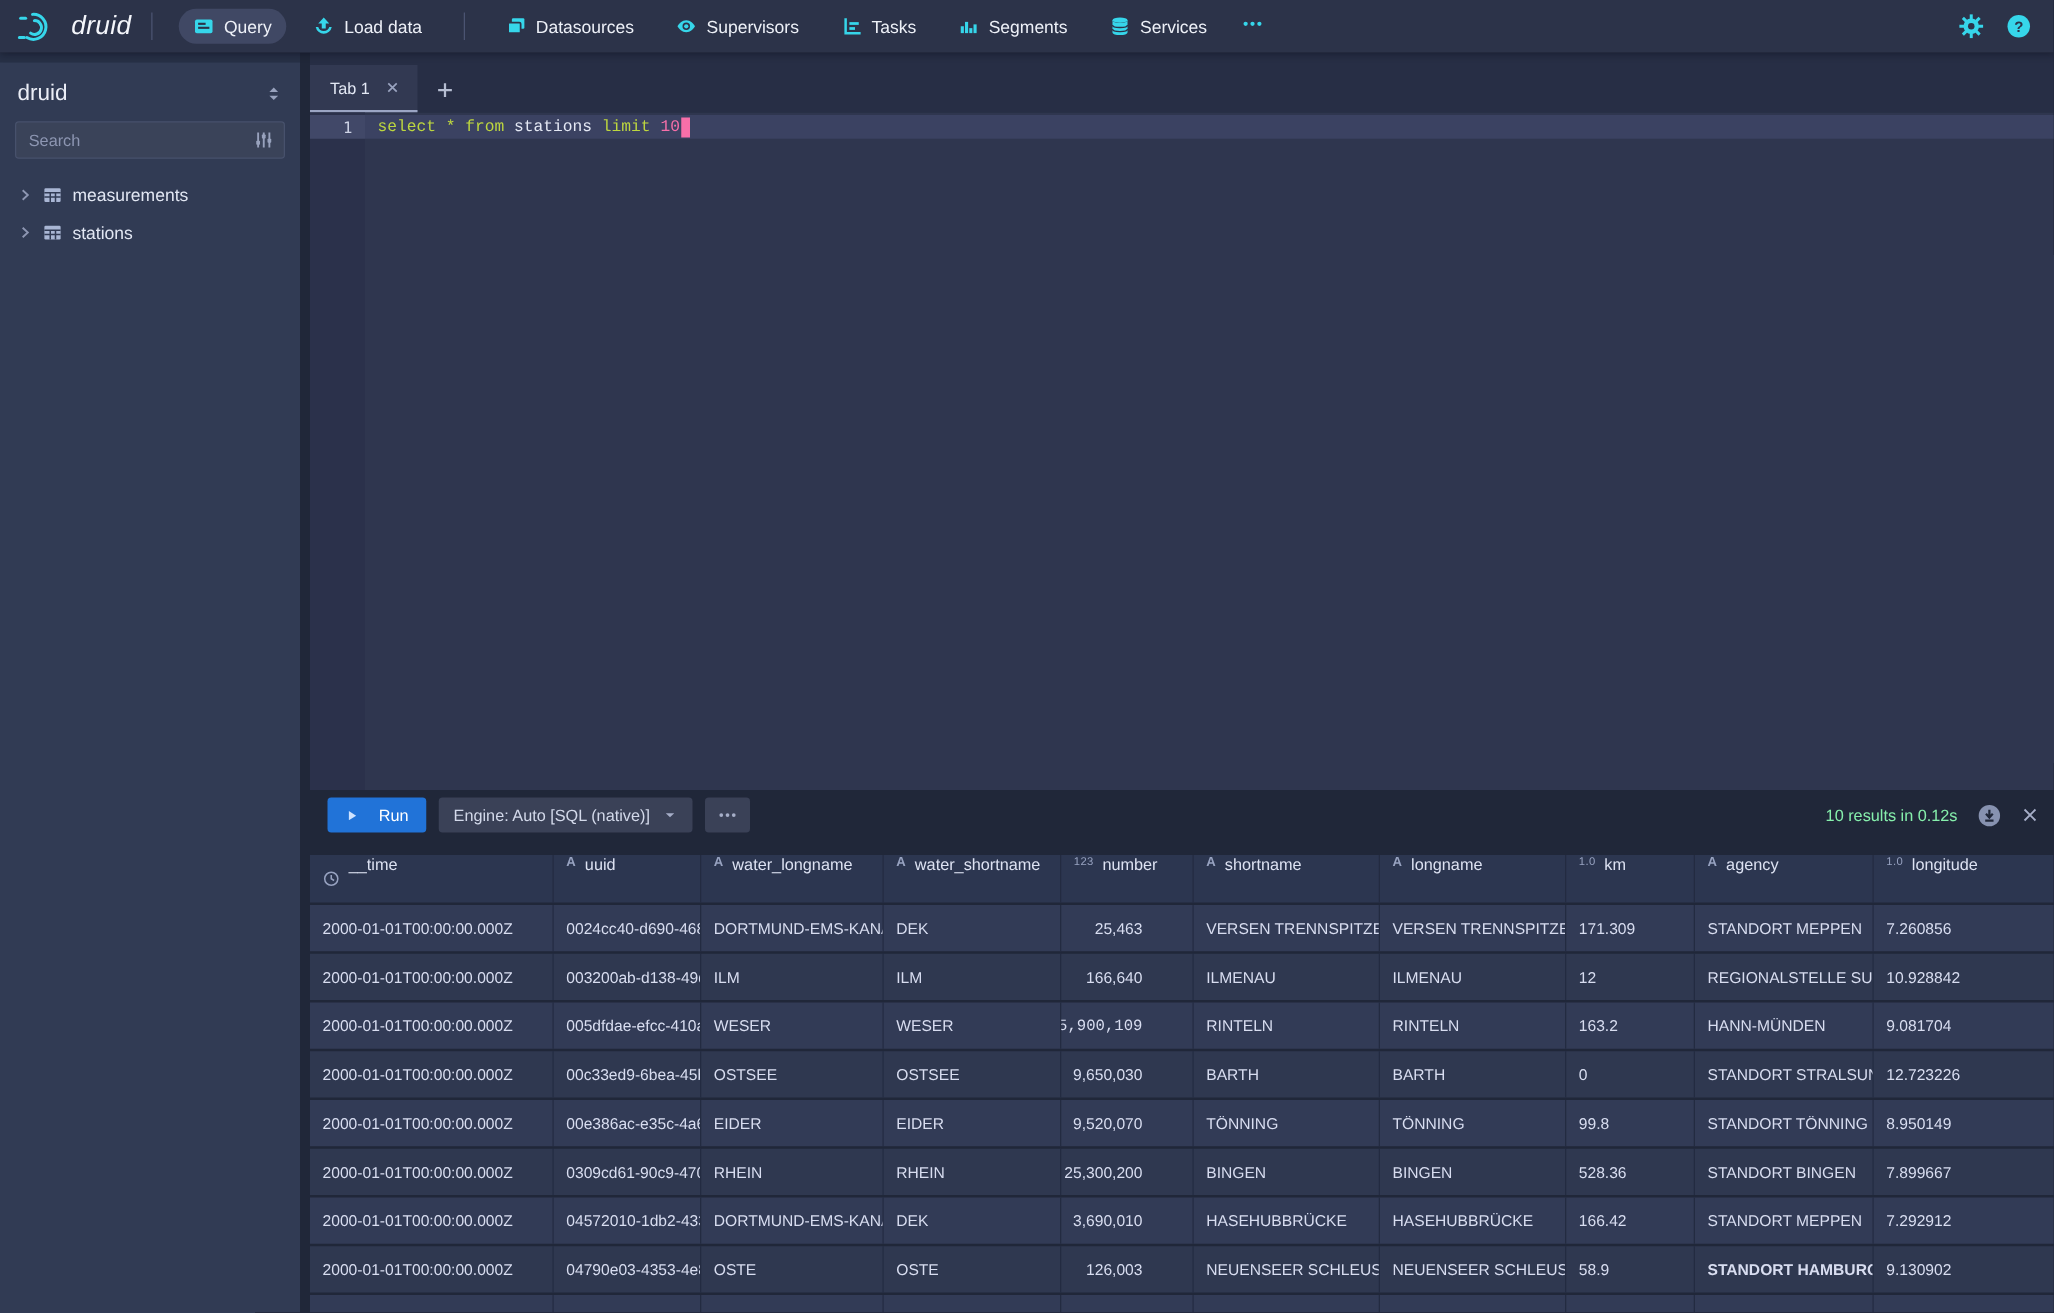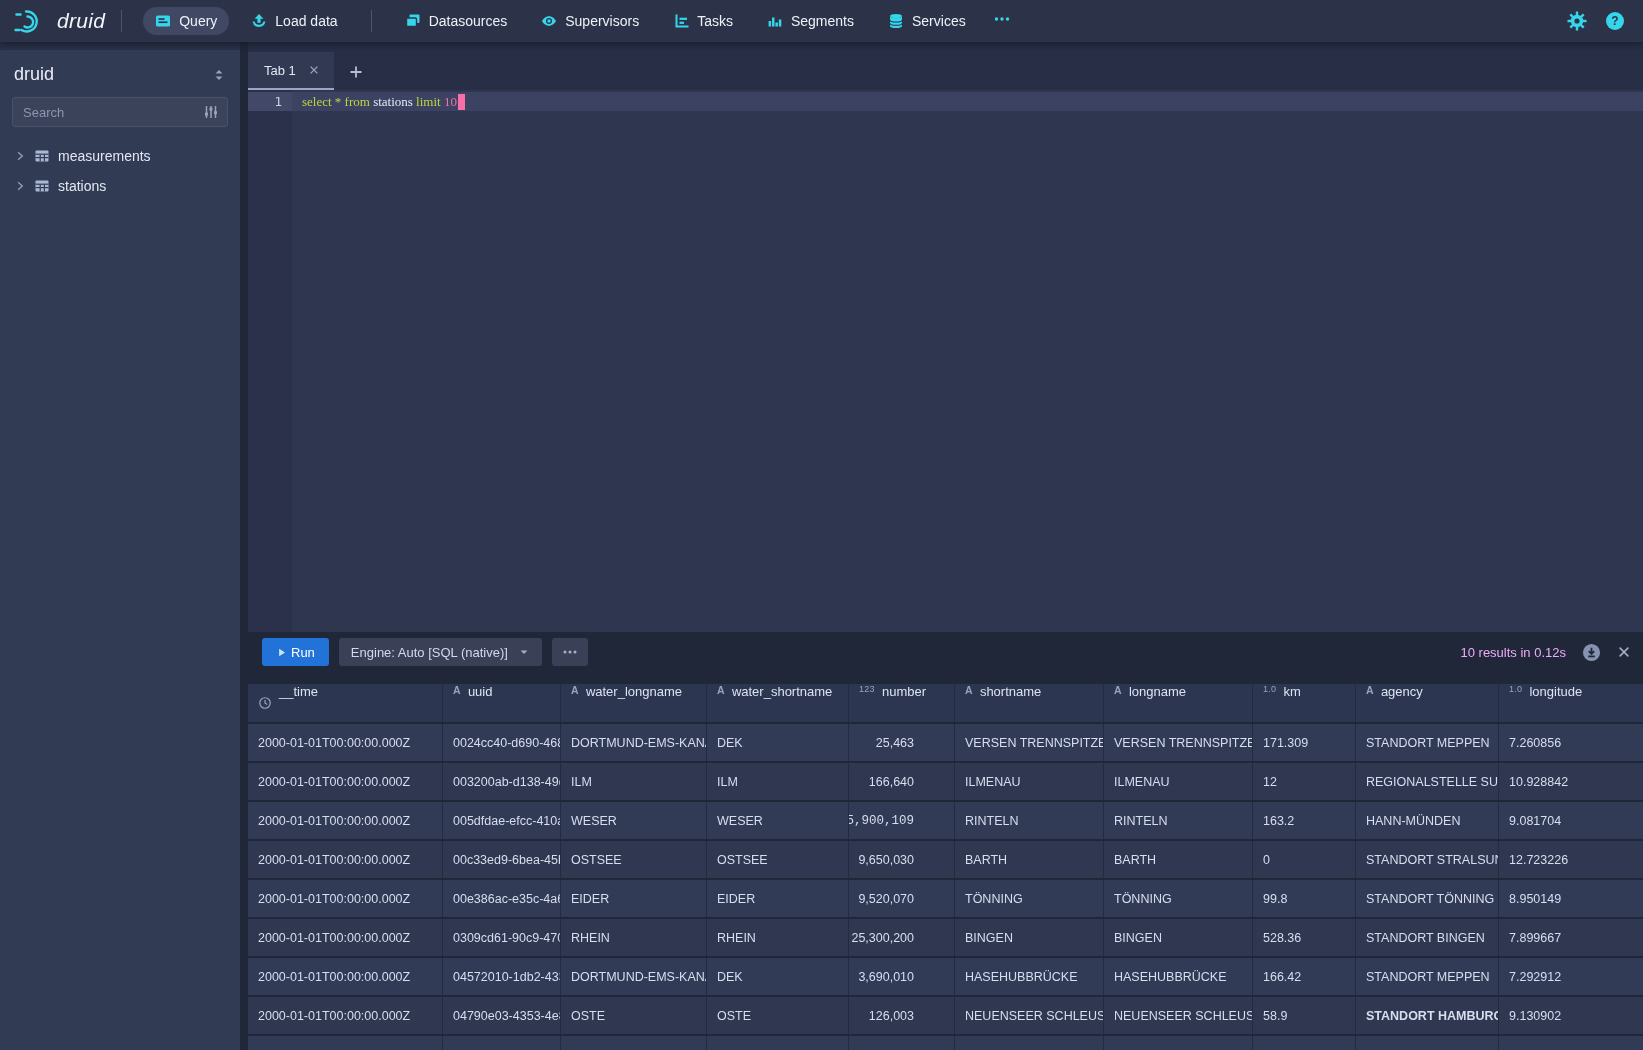--- a/index.html
+++ b/index.html
@@ -46,38 +46,38 @@
   .tab .icn { color:#9aa4c0; cursor:pointer; }
   .new-tab { margin:0 0 10px 14px; color:#b6bed2; cursor:pointer; }
 
   #editor { position:absolute; left:248px; top:90px; width:1395px; height:542px; background:#2f364f; cursor:text; }
   #gutter { position:absolute; left:0; top:0; width:44px; height:100%; background:#2b314b; }
   #gutter-line1 { position:absolute; left:0; top:2px; width:44px; height:19px; background:#414868;
                   font-family:"DejaVu Sans Mono", monospace; font-size:12.5px; color:#cdd3e6;
                   display:flex; align-items:center; justify-content:flex-end; padding-right:10px; }
   #code-line1 { position:absolute; left:44px; top:2px; right:0; height:19px; background:#3b4262;
                 display:flex; align-items:center; padding-left:10px;
-                font-family:Liberation Serif, serif; font-size:13px; }
+                font-family:Liberation Mono, monospace; font-size:13px; }
   .tok-keyword { color:#bdd63f; }
   .tok-plain { color:#e4e8f4; }
   .tok-number { color:#f76fa9; }
   #cursor { width:7px; height:16px; background:#f76fa9; margin-left:1px; }
 
   
   #runbar { position:absolute; left:248px; top:638px; width:1395px; height:28px; display:flex; align-items:center; padding-left:14px; gap:10px; }
   #run-btn { height:28px; background:#2173d8; border:none; border-radius:3px; color:#fff; font-size:13px;
-             display:flex; align-items:center; gap:4px; padding:0 14px; cursor:pointer; font-family:inherit; }
+             display:flex; align-items:center; gap:16px; padding:0 14px; cursor:pointer; font-family:inherit; }
   #run-btn .icn { color:#cfe3ff; }
   #engine-btn { height:28px; background:#3a4157; border:none; border-radius:3px; color:#d3d9ea; font-size:13px;
                 display:flex; align-items:center; gap:10px; padding:0 12px; cursor:pointer; font-family:inherit; }
   #engine-btn .icn, #more-btn { color:#a6aec8; }
   #more-btn { height:28px; width:36px; background:#3a4157; border:none; border-radius:3px;
               display:flex; align-items:center; justify-content:center; cursor:pointer; }
   #runbar-right { margin-left:auto; display:flex; align-items:center; gap:16px; padding-right:12px; }
-  #result-status { font-size:13px; color:#f0abfc; }
+  #result-status { font-size:13px; color:#86efac; }
   #download-btn { color:#8792b0; cursor:pointer; }
   #results-close { color:#a6aec8; cursor:pointer; }
 
   
   #results { position:absolute; left:248px; top:684px; width:1395px; height:366px; overflow:hidden; }
   .thead { display:flex; height:38px; background:#2c3650; }
   .th { display:flex; padding-left:10px; font-size:13px; color:#dde2f2;
         border-right:1px solid #232b41; flex:none; white-space:nowrap; overflow:hidden; cursor:pointer; }
   .th .type-icn { margin-right:7px; color:#97a2c0; flex:none; }
   .type-txt { font-size:9px; color:#97a2c0; margin-right:7px; letter-spacing:.3px; flex:none; }

